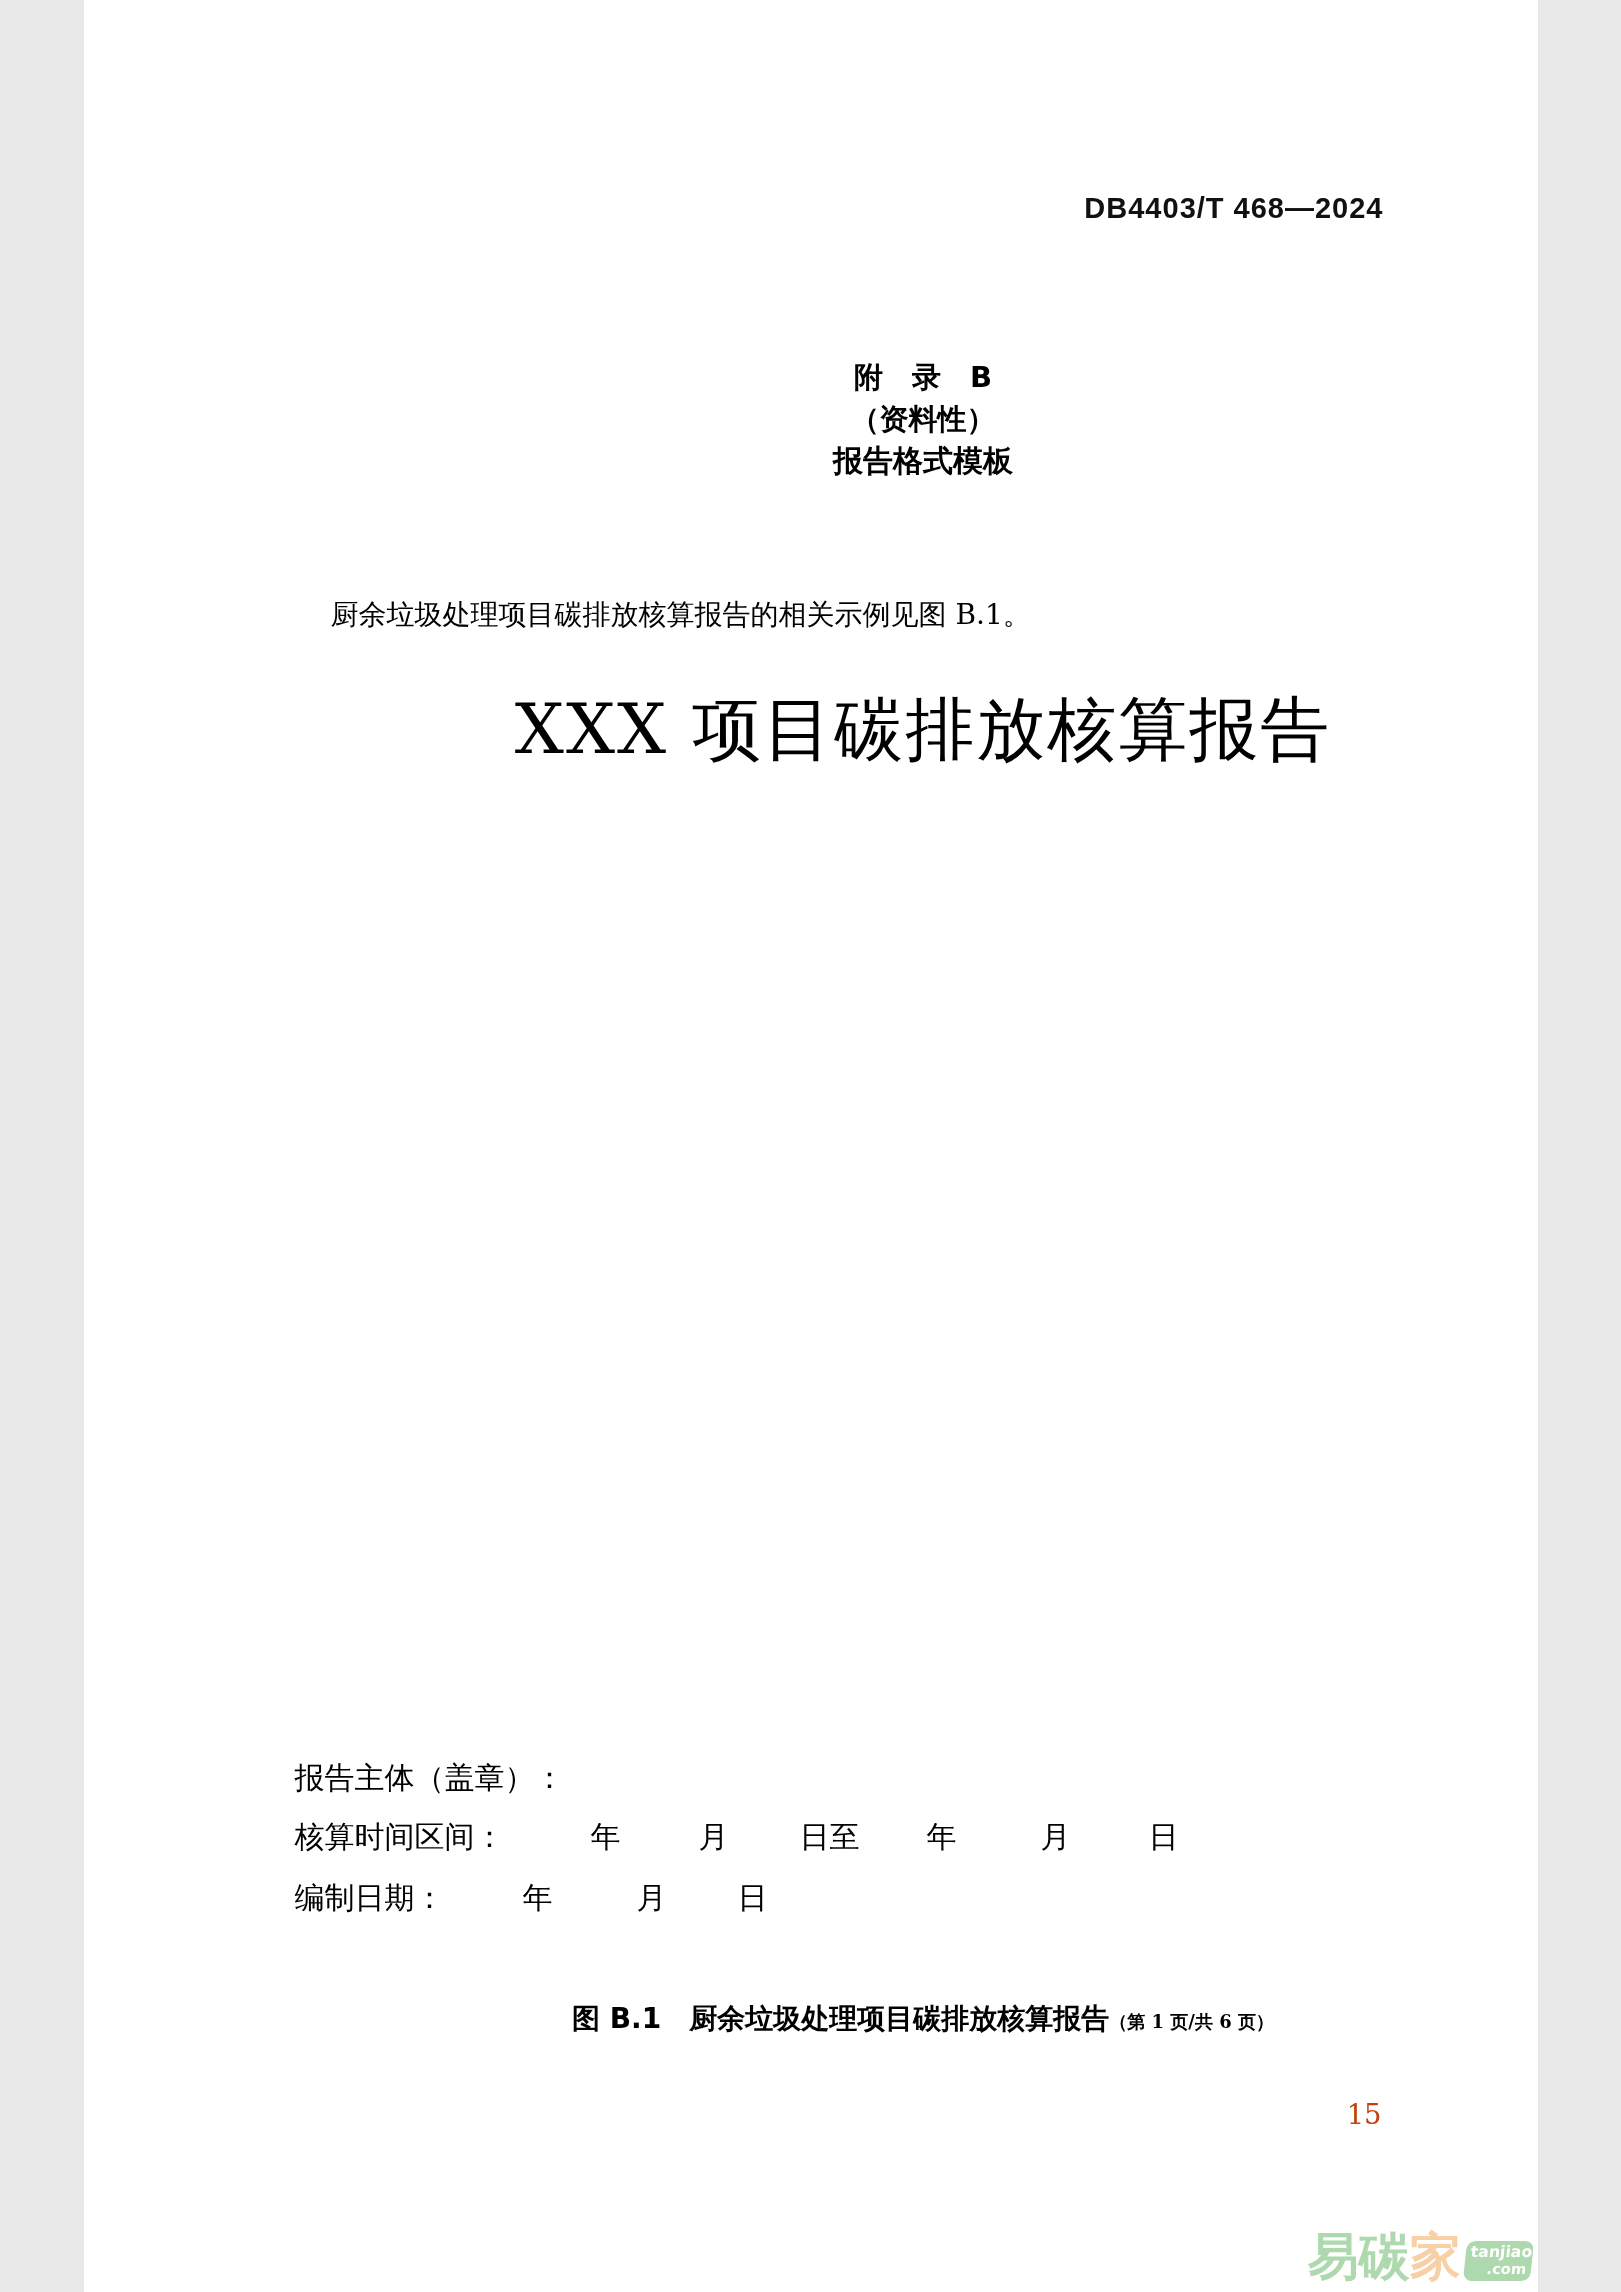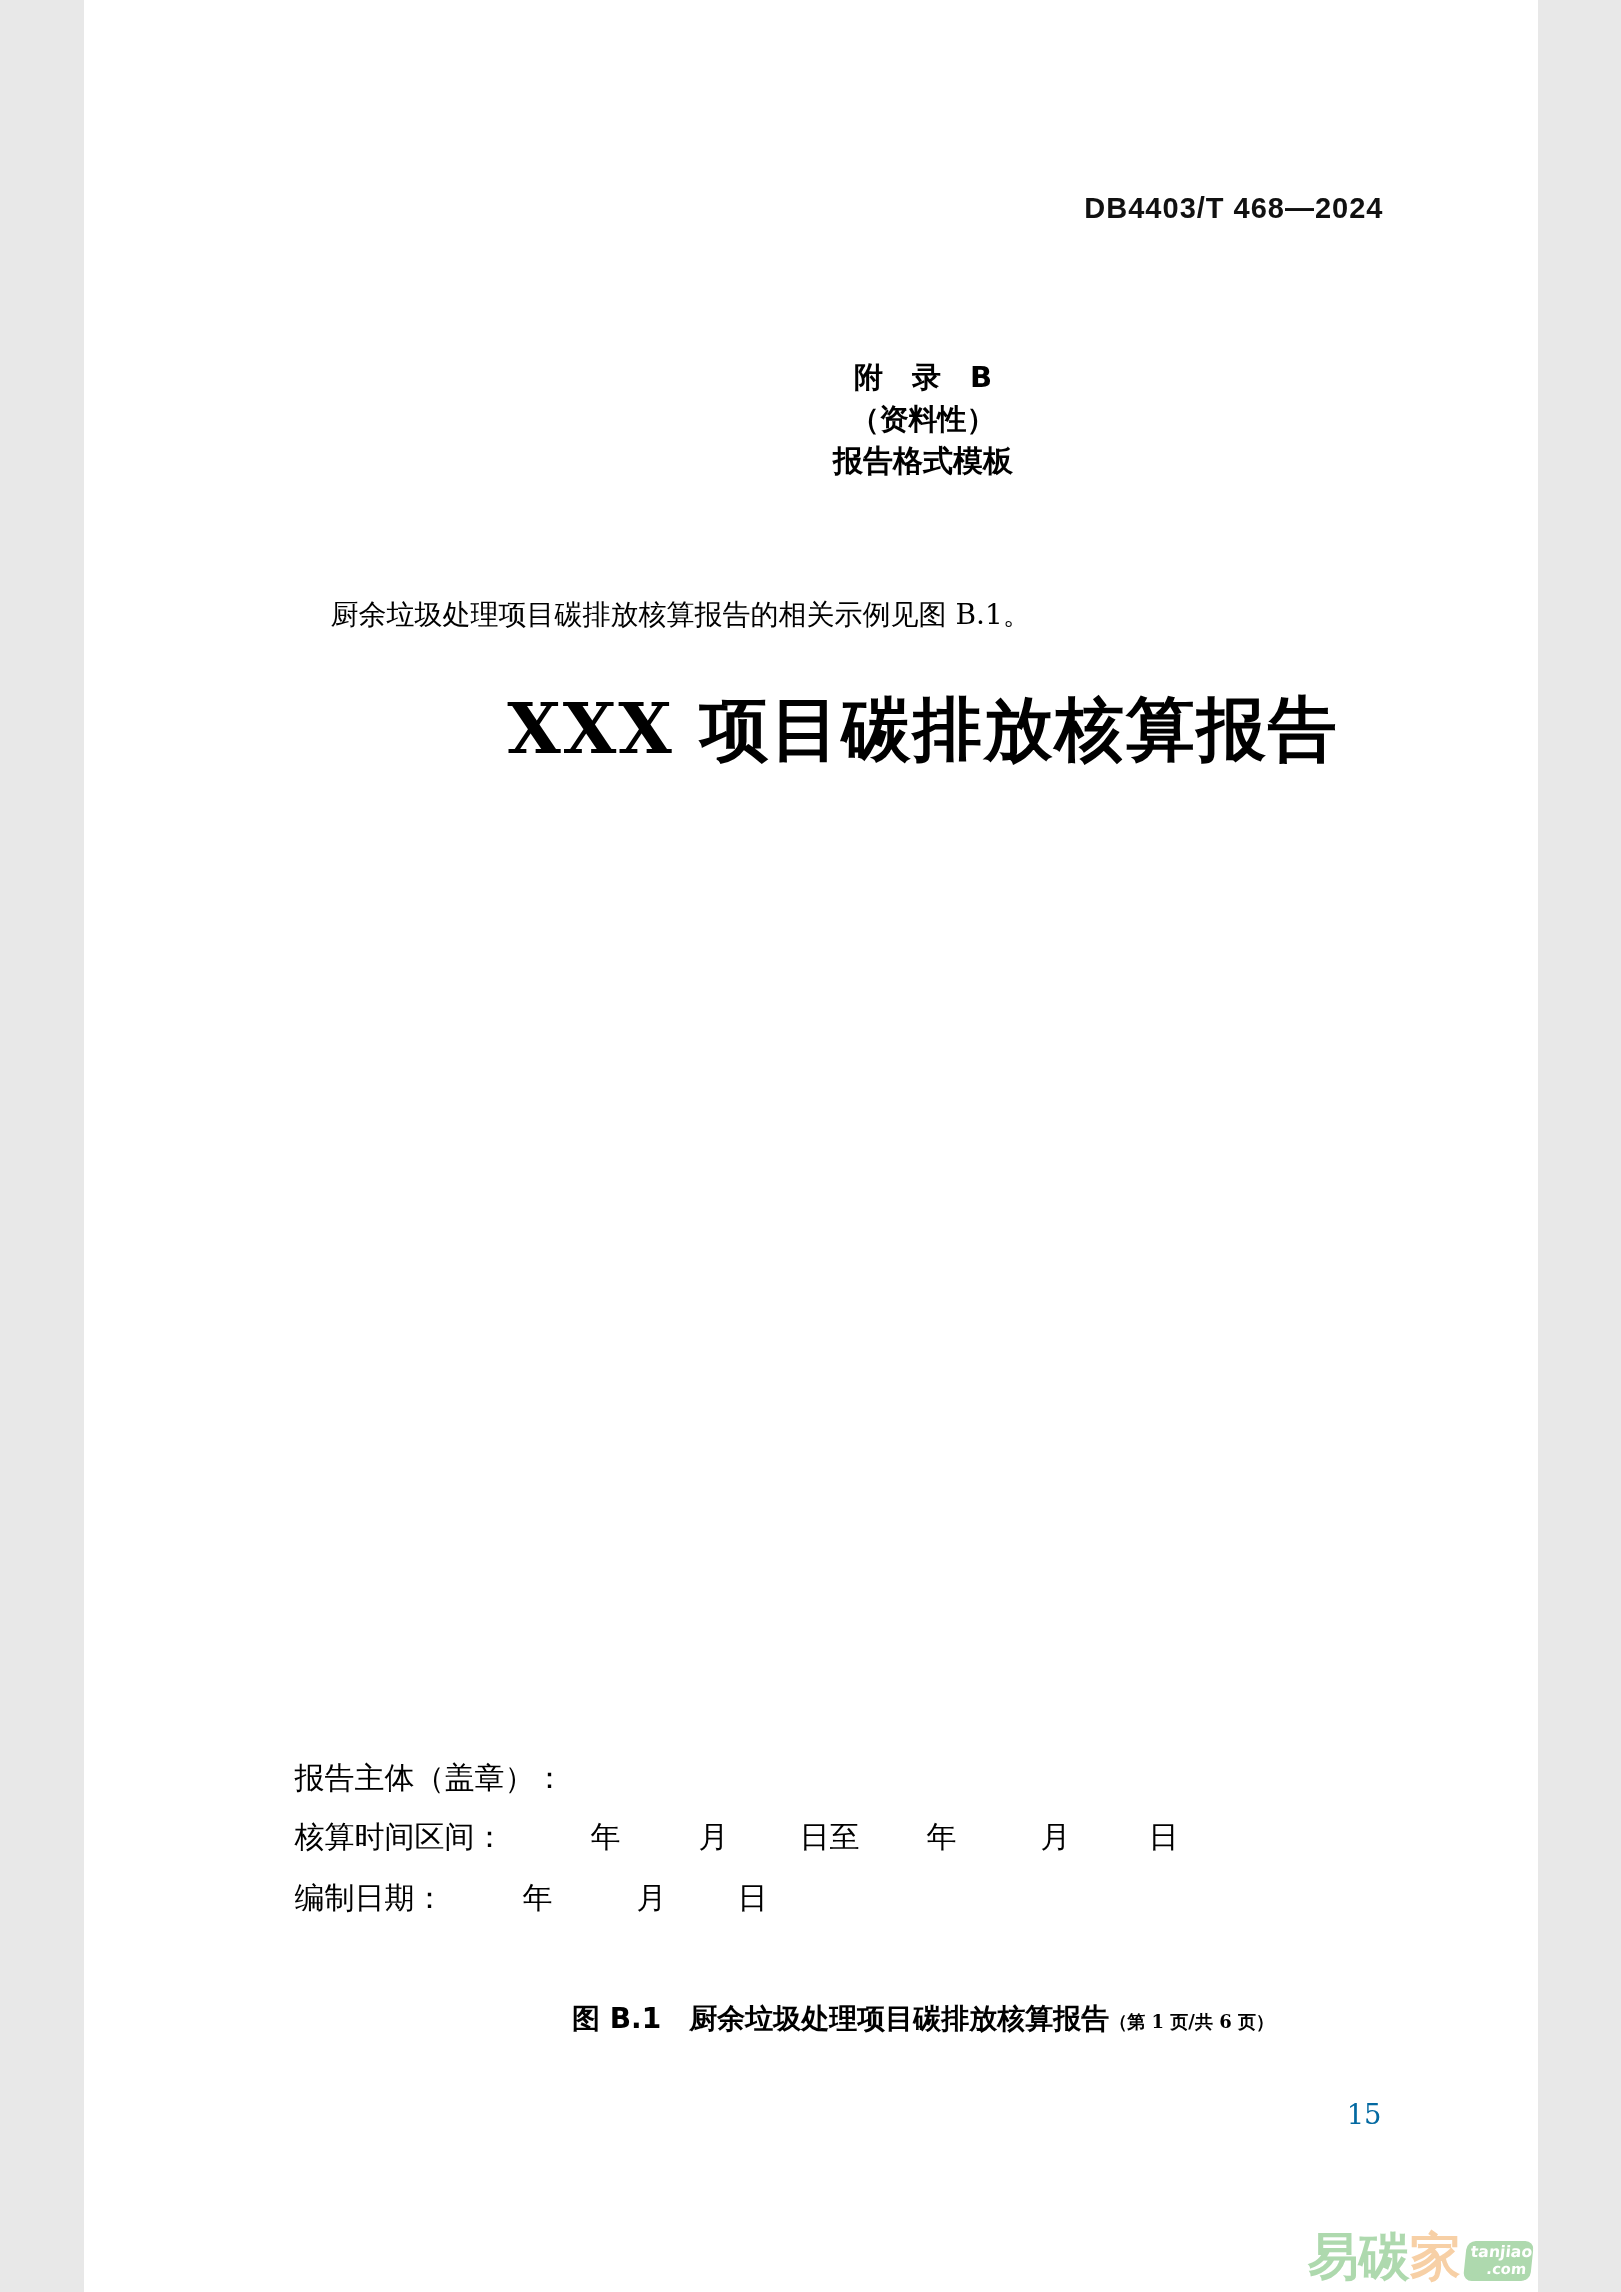--- a/index.html
+++ b/index.html
@@ -51,21 +51,21 @@
     left: 247px;
     top: 596px;
     font-size: 28px;
     font-family: "DejaVu Serif", serif;
     color: #000;
   }
 
   .report-title {
     top: 684px;
     font-family: "DejaVu Serif", "Liberation Serif", serif;
-    font-weight: bold;
+    font-weight: normal;
     font-size: 69px;
     letter-spacing: 2px;
     color: #000;
   }
 
   
   .form-area {
     position: absolute;
     left: 211px;
     top: 1754px;
@@ -101,21 +101,21 @@
     font-size: 18px;
     color: #000;
   }
 
   .page-number {
     position: absolute;
     top: 2099px;
     right: 156px;
     font-family: "DejaVu Serif", "Liberation Serif", serif;
     font-size: 27.4px;
-    color: #0369a1;
+    color: #c2410c;
   }
 
   
   .watermark {
     position: absolute;
     right: 5.9px;
     top: 2227px;
     display: flex;
     align-items: flex-start;
     font-family: "DejaVu Sans", sans-serif;

